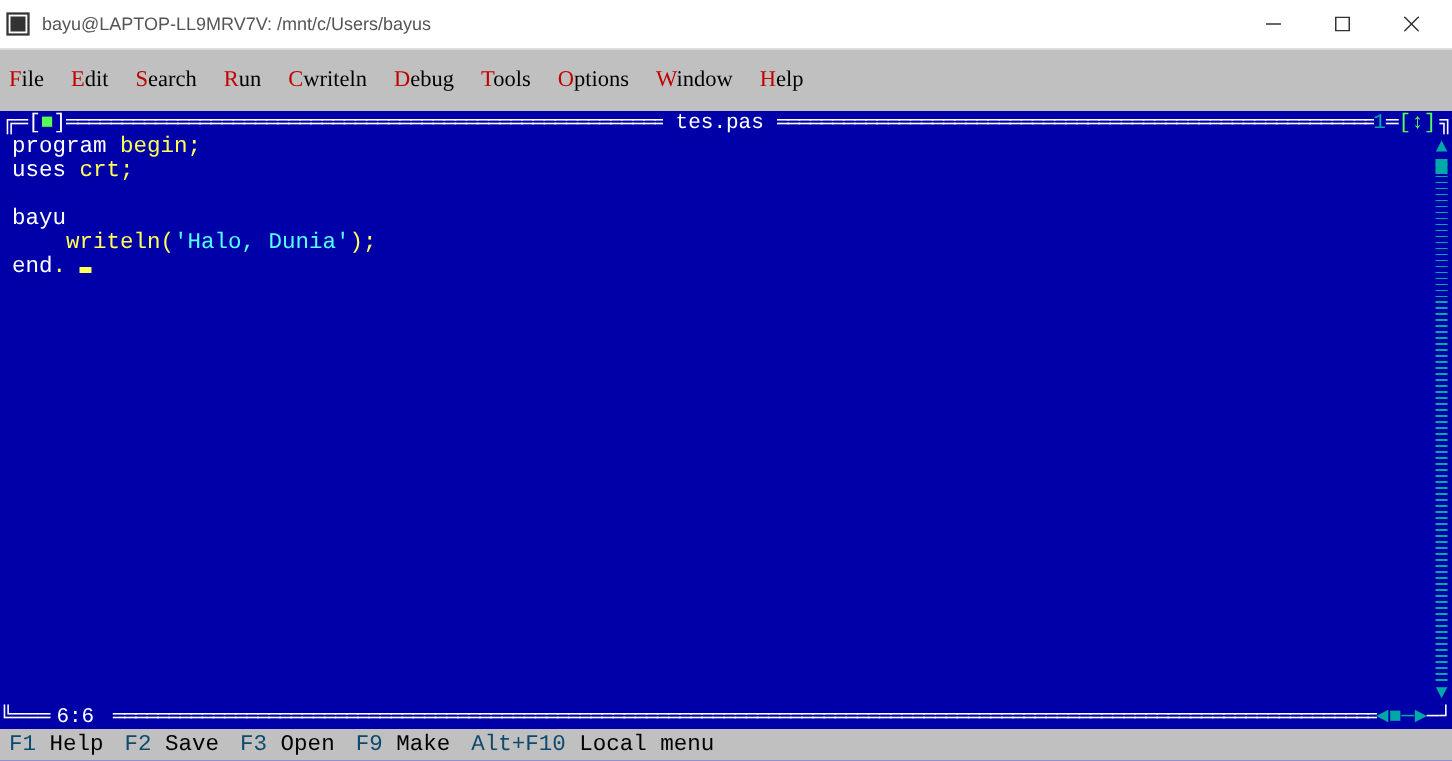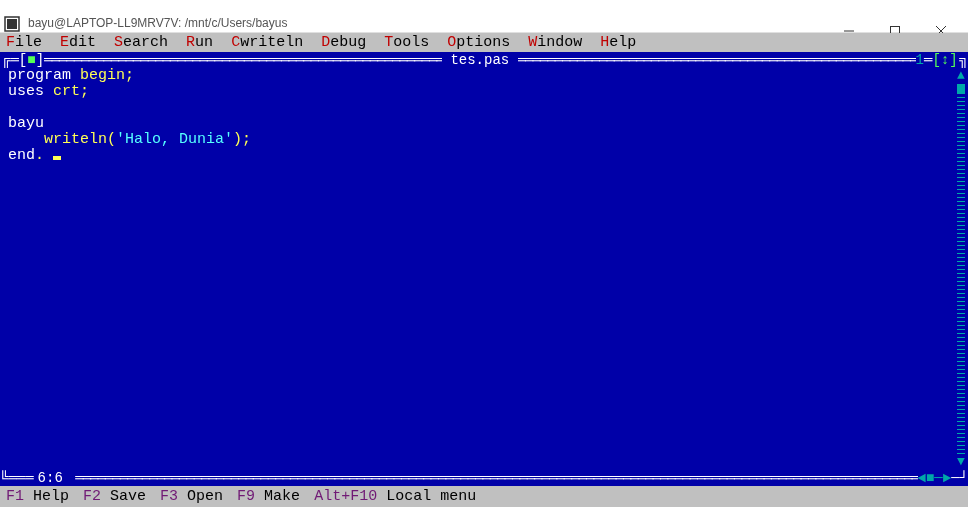--- a/index.html
+++ b/index.html
@@ -10,21 +10,21 @@
       width: 968px;
       height: 507px;
       overflow: hidden;
       display: flex;
       flex-direction: column;
     }
     .titlebar {
       height: 30px;
       background: #fff;
       display: flex;
-      align-items: flex-start;
+      align-items: center;
       padding: 16px 4px;
       border-bottom: 1px solid #e0e0e0;
     }
     .titlebar-icon {
       width: 16px;
       height: 16px;
       margin-right: 8px;
       display: inline-flex;
       align-items: center;
       justify-content: center;
@@ -44,24 +44,24 @@
       display: flex;
       align-items: center;
       justify-content: center;
       color: #555;
       font-family: 'Segoe UI', sans-serif;
       cursor: default;
     }
     .win-btn svg { width: 10px; height: 10px; }
     .menubar {
       background: #c0c0c0;
-      padding: 1px 6px;
+      padding: 12px 6px;
       display: flex;
       gap: 18px;
-      font-family: Liberation Mono, monospace;
+      font-family: Liberation Serif, serif;
       font-size: 15px;
     }
     .menu-item { color: #000; cursor: default; }
     .menu-item .hot { color: #c00000; }
     .ide-area {
       flex: 1;
       background: #c0c0c0;
       position: relative;
       display: flex;
       flex-direction: column;
@@ -155,21 +155,21 @@
       background: #00a8a8;
     }
     .statusbar {
       background: #c0c0c0;
       padding: 2px 6px;
       display: flex;
       gap: 14px;
       font-size: 15px;
       color: #000;
     }
-    .status-item .fkey { color: #701a75; margin-top: 12px; }
+    .status-item .fkey { color: #0c4a6e; margin-top: 12px; }
     .one-num { color:#00a8a8; }
   </style>
 </head>
 <body>
 
 <div class="titlebar">
   <span class="titlebar-icon">
     <svg viewBox="0 0 16 16">
         <rect x="1" y="1" width="14" height="14" fill="none" stroke="#333" stroke-width="1.5"></rect>
         <rect x="3" y="3" width="10" height="10" fill="#333"></rect>

